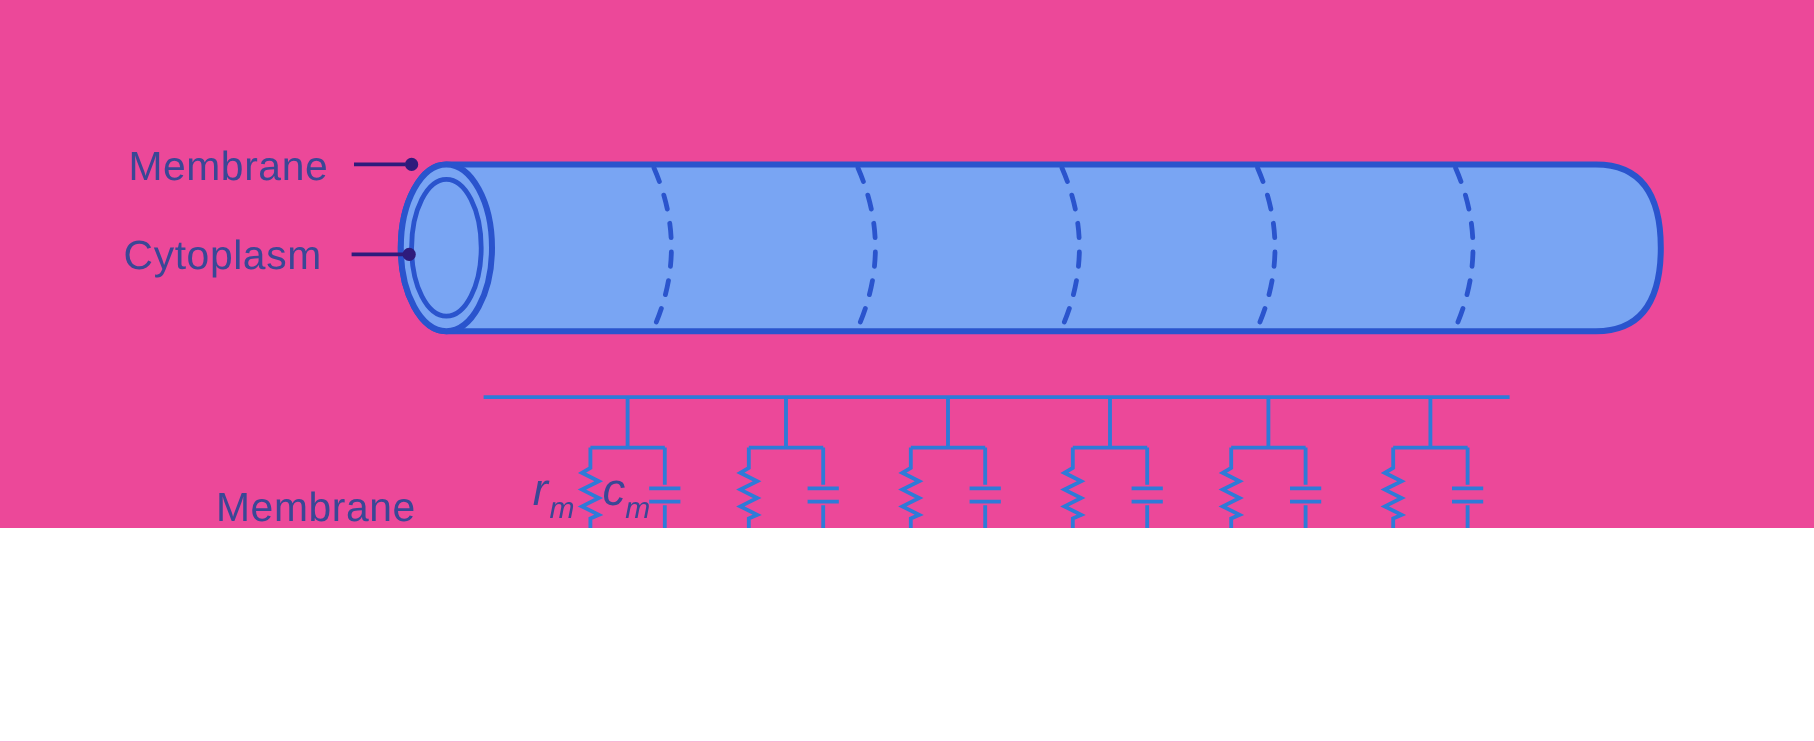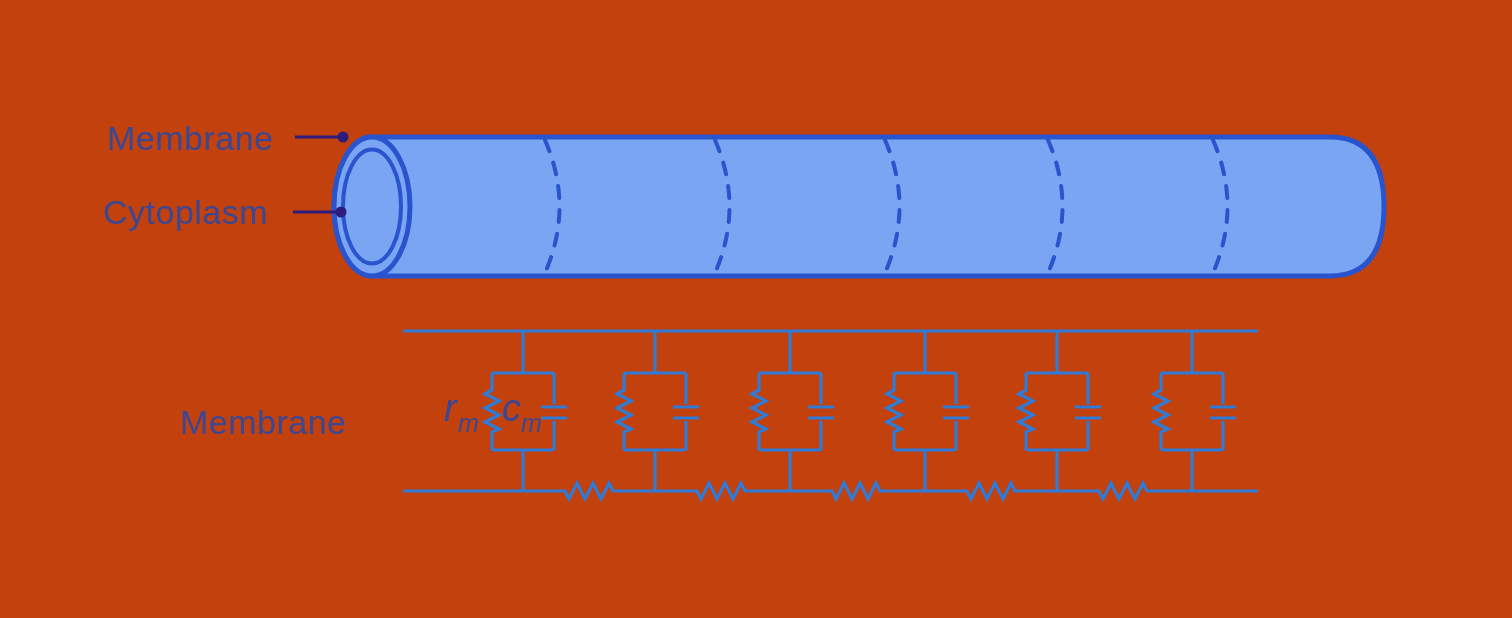--- a/index.html
+++ b/index.html
@@ -3,22 +3,22 @@
 <meta charset="utf-8">
 <style>
   html, body {
     margin: 0;
     padding: 0;
     background: #ffffff;
   }
   .stage {
     position: relative;
     width: 1512px;
-    height: 618px;
-    background: #c2410c;
+    height: 440px;
+    background: #ec4899;
     overflow: hidden;
     font-family: "Liberation Sans", sans-serif;
   }
   svg text {
     font-family: "Liberation Sans", sans-serif;
   }
   .lead-label {
     font-size: 34px;
     letter-spacing: 0.5px;
   }

